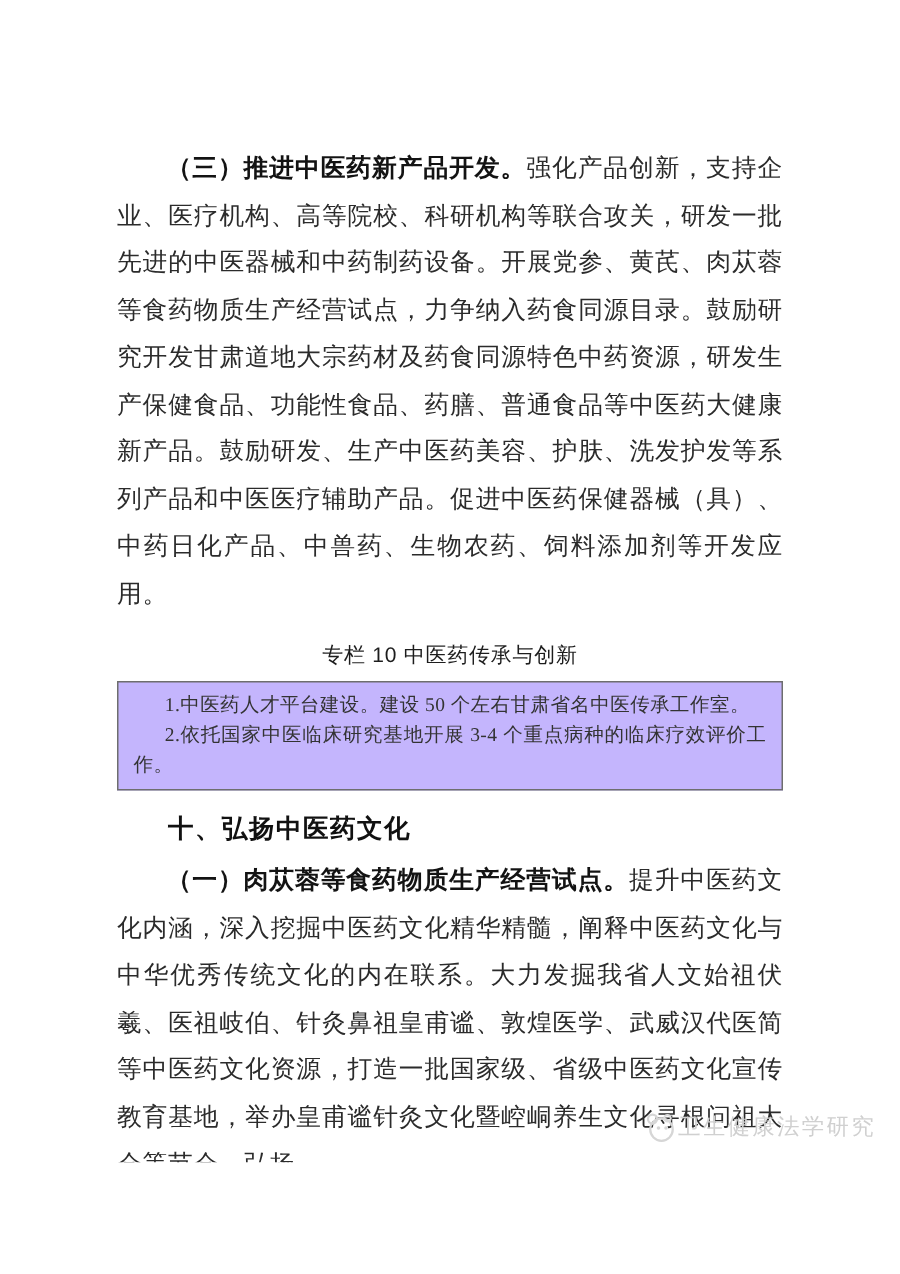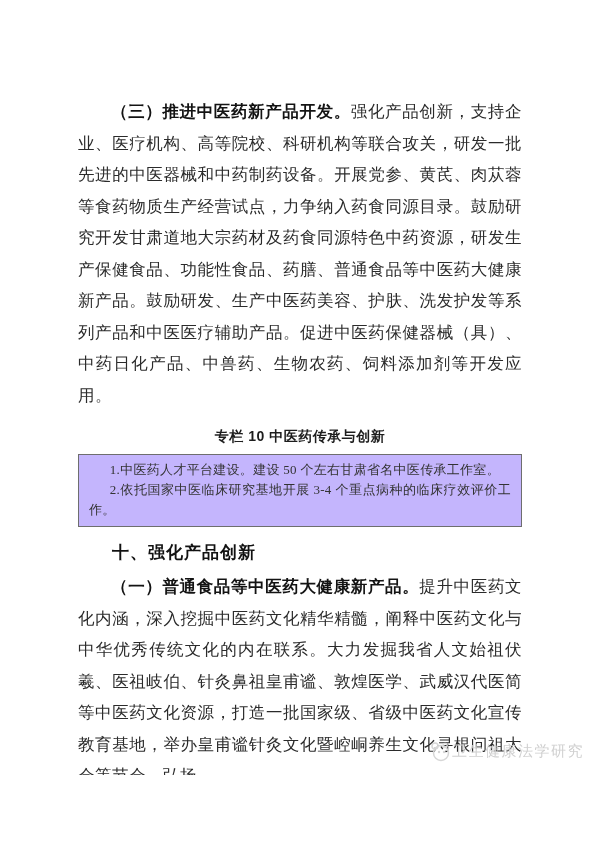--- a/index.html
+++ b/index.html
@@ -28,21 +28,21 @@
     letter-spacing: 0.5px;
   }
   .para .lead {
     font-weight: bold;
     color: #131313;
   }
   .box-title {
     margin-top: 15px;
     text-align: center;
     font-family: "Liberation Sans", "DejaVu Sans", sans-serif;
-    font-weight: bold;
+    font-weight: normal;
     font-size: 14px;
     line-height: 20px;
     color: #1d1d1d;
     letter-spacing: 0.5px;
   }
   .feature-box {
     margin-top: 8px;
     border: 1px solid #6e6e6e;
     padding: 5px 10px 6px 10px;
     background: #c4b5fd;
@@ -91,23 +91,23 @@
 
     <p class="para"><span class="lead">（三）推进中医药新产品开发。</span><span>强化产品创新，支持企业、医疗机构、高等院校、科研机构等联合攻关，研发一批先进的中医器械和中药制药设备。开展党参、黄芪、肉苁蓉等食药物质生产经营试点，力争纳入药食同源目录。鼓励研究开发甘肃道地大宗药材及药食同源特色中药资源，研发生产保健食品、功能性食品、药膳、普通食品等中医药大健康新产品。鼓励研发、生产中医药美容、护肤、洗发护发等系列产品和中医医疗辅助产品。促进中医药保健器械（具）、中药日化产品、中兽药、生物农药、饲料添加剂等开发应用。</span></p>
 
     <div class="box-title">专栏 10 中医药传承与创新</div>
 
     <div class="feature-box">
       <p>1.中医药人才平台建设。建设 50 个左右甘肃省名中医传承工作室。</p>
       <p>2.依托国家中医临床研究基地开展 3-4 个重点病种的临床疗效评价工作。</p>
     </div>
 
-    <h2 class="heading">十、强化产品创新</h2>
+    <h2 class="heading">十、弘扬中医药文化</h2>
 
-    <p class="para para-2"><span class="lead">（一）普通食品等中医药大健康新产品。</span><span>提升中医药文化内涵，深入挖掘中医药文化精华精髓，阐释中医药文化与中华优秀传统文化的内在联系。大力发掘我省人文始祖伏羲、医祖岐伯、针灸鼻祖皇甫谧、敦煌医学、武威汉代医简等中医药文化资源，打造一批国家级、省级中医药文化宣传教育基地，举办皇甫谧针灸文化暨崆峒养生文化寻根问祖大会等节会，弘扬</span></p>
+    <p class="para para-2"><span class="lead">（一）肉苁蓉等食药物质生产经营试点。</span><span>提升中医药文化内涵，深入挖掘中医药文化精华精髓，阐释中医药文化与中华优秀传统文化的内在联系。大力发掘我省人文始祖伏羲、医祖岐伯、针灸鼻祖皇甫谧、敦煌医学、武威汉代医简等中医药文化资源，打造一批国家级、省级中医药文化宣传教育基地，举办皇甫谧针灸文化暨崆峒养生文化寻根问祖大会等节会，弘扬</span></p>
 
   </div>
 
   <div class="watermark">
     <span class="wm-icon">
       <svg width="24" height="24" viewBox="0 0 24 24" fill="none" xmlns="http://www.w3.org/2000/svg">
         <circle cx="13" cy="14" r="7.5" stroke="#d6d6d6" stroke-width="1.5"></circle>
         <circle cx="7" cy="7" r="3" stroke="#d6d6d6" stroke-width="1.5"></circle>
         <circle cx="17" cy="6.5" r="2.2" stroke="#dcdcdc" stroke-width="1.3"></circle>
         <circle cx="11" cy="13" r="1.2" fill="#d6d6d6"></circle>

